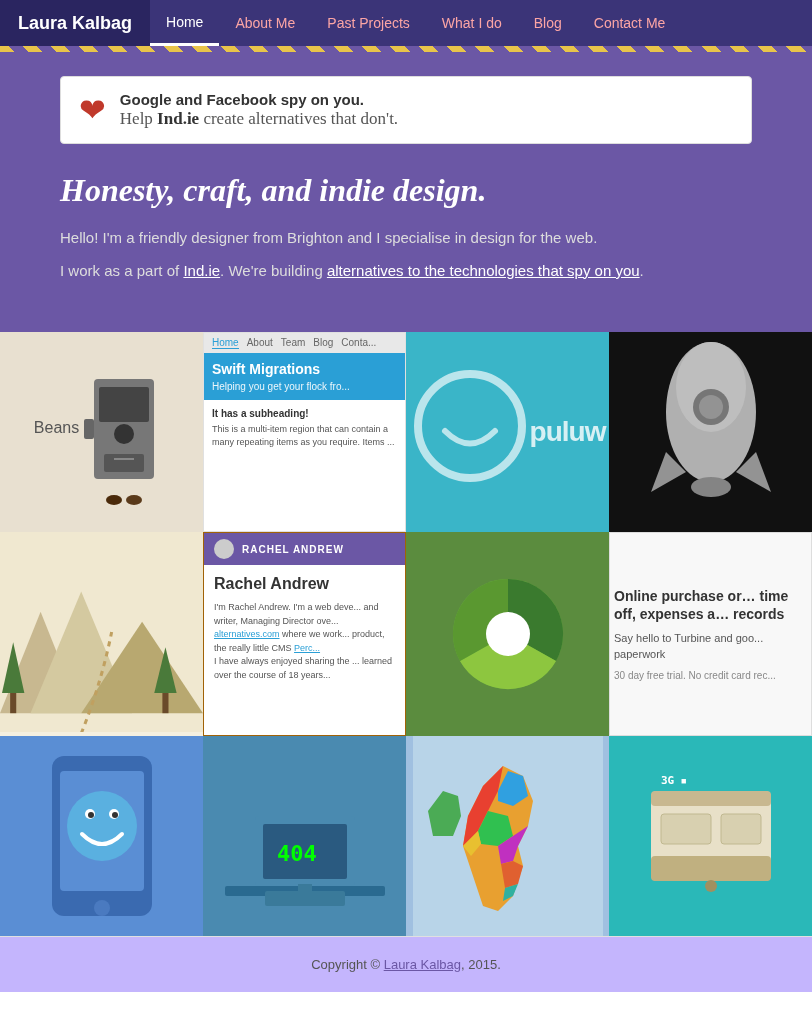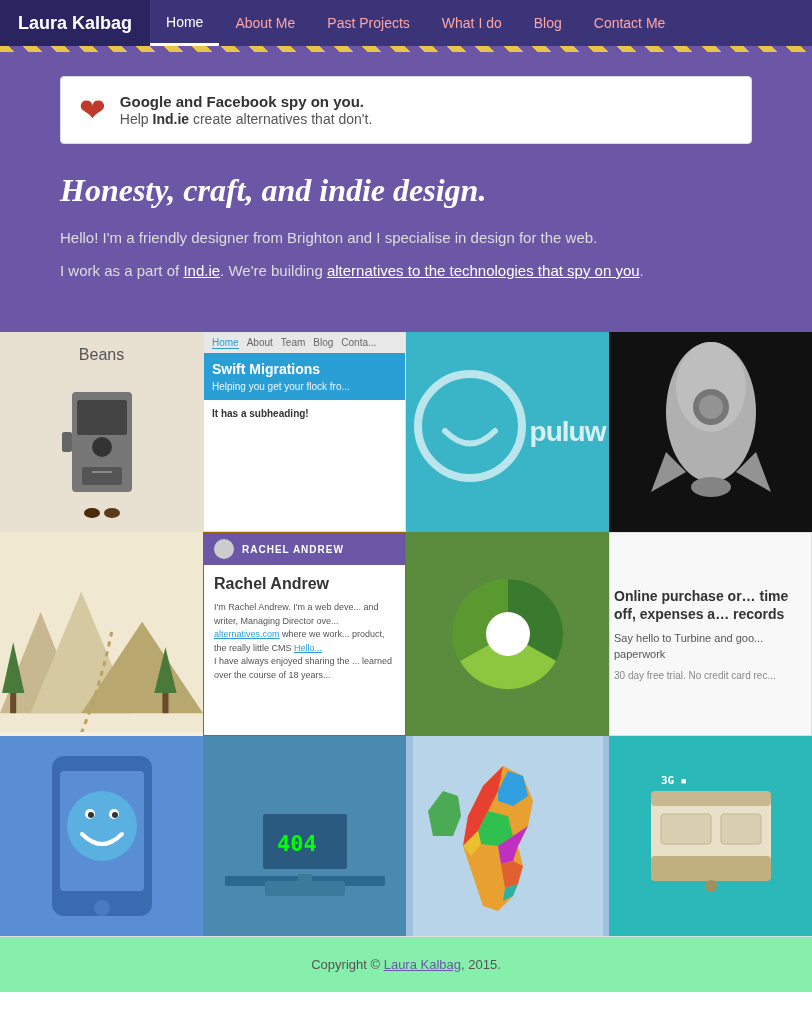--- a/index.html
+++ b/index.html
@@ -65,22 +65,22 @@
       font-size: 32px;
       color: #c0392b;
       flex-shrink: 0;
     }
     .banner-text strong {
       font-family: Arial, sans-serif;
       font-size: 15px;
       color: #333;
     }
     .banner-text p {
-      font-family: Liberation Sans, sans-serif;
-      font-size: 14px;
+      font-family: Liberation Serif, serif;
+      font-size: 17px;
       color: #555;
     }
     .banner-text p span {
       font-weight: bold;
       color: #333;
     }
 
     .hero-title {
       color: #fff;
       font-style: italic;
@@ -111,21 +111,20 @@
     .grid-cell {
       overflow: hidden;
       position: relative;
       min-height: 200px;
     }
 
     
     .cell-coffee {
       background: #e8e0d0;
       display: flex;
-      flex-direction: column;
       align-items: center;
       justify-content: center;
       padding: 5px;
     }
     .cell-coffee .beans-label {
       font-family: Arial, sans-serif;
       font-size: 16px;
       color: #555;
       margin-bottom: 8px;
     }
@@ -292,21 +291,21 @@
     .cell-smiley-phone {
       background: #5a8ed4;
       display: flex;
       align-items: center;
       justify-content: center;
     }
 
     .cell-404 {
       background: #4a8ab0;
       display: flex;
-      align-items: center;
+      align-items: flex-end;
       justify-content: center;
       overflow: hidden;
     }
 
     .cell-map {
       background: #a0c0e0;
       display: flex;
       align-items: center;
       justify-content: center;
       overflow: hidden;
@@ -315,21 +314,21 @@
     .cell-wallet {
       background: #2ab8b8;
       display: flex;
       align-items: center;
       justify-content: center;
       overflow: hidden;
     }
 
     
     footer {
-      background: #86efac;
+      background: #c4b5fd;
       border-top: 1px solid #e0e0e0;
       text-align: center;
       padding: 20px;
       font-family: Arial, sans-serif;
       font-size: 13px;
       color: #555;
     }
     footer a { color: #6b57a5; text-decoration: underline; }
 
     
@@ -421,20 +420,21 @@
       <span>Team</span>
       <span>Blog</span>
       <span>Conta...</span>
     </div>
     <div class="mini-hero">
       <h2>Swift Migrations</h2>
       <p>Helping you get your flock fro...</p>
     </div>
     <div class="mini-content">
       <div class="subhead">It has a subheading!</div>
+      <p>This is a multi-item region that can contain a many repeating items as you require. Items ...</p>
     </div>
   </div>
 
   <div class="grid-cell cell-puluw">
     <div style="display:flex; align-items:center; justify-content:center; padding:20px;">
       <div style="position:relative; margin-bottom:8px;">
         <svg width="120" height="120" viewBox="0 0 120 120">
           <circle cx="60" cy="60" r="52" fill="none" stroke="rgba(255,255,255,0.65)" stroke-width="8"></circle>
 
           <path d="M 35 65 Q 60 90 85 65" fill="none" stroke="rgba(255,255,255,0.65)" stroke-width="6" stroke-linecap="round"></path>
@@ -477,21 +477,21 @@
     </svg>
   </div>
 
   <div class="grid-cell cell-rachel">
     <div class="rachel-header">
       <div class="rachel-avatar-small"></div>
       <span>RACHEL ANDREW</span>
     </div>
     <div class="rachel-body">
       <h2>Rachel Andrew</h2>
-      <p>I'm Rachel Andrew. I'm a web deve... and writer, Managing Director ove... <a href="#">alternatives.com</a> where we work... product, the really little CMS <a href="#">Hello...</a><br>I have always enjoyed sharing the ... learned over the course of 18 years...</p>
+      <p>I'm Rachel Andrew. I'm a web deve... and writer, Managing Director ove... <a href="#">alternatives.com</a> where we work... product, the really little CMS <a href="#">Perc...</a><br>I have always enjoyed sharing the ... learned over the course of 18 years...</p>
     </div>
   </div>
 
   <div class="grid-cell cell-perch">
     <svg width="130" height="130" viewBox="0 0 130 130">
       <circle cx="65" cy="65" r="55" fill="#6ab040"></circle>
       <path d="M 65 65 L 65 10 A 55 55 0 0 1 113 92 Z" fill="#3a7a2e"></path>
       <path d="M 65 65 L 113 92 A 55 55 0 0 1 17 92 Z" fill="#8dc63f"></path>
       <path d="M 65 65 L 17 92 A 55 55 0 0 1 65 10 Z" fill="#5a9830"></path>
       <circle cx="65" cy="65" r="22" fill="white"></circle>

